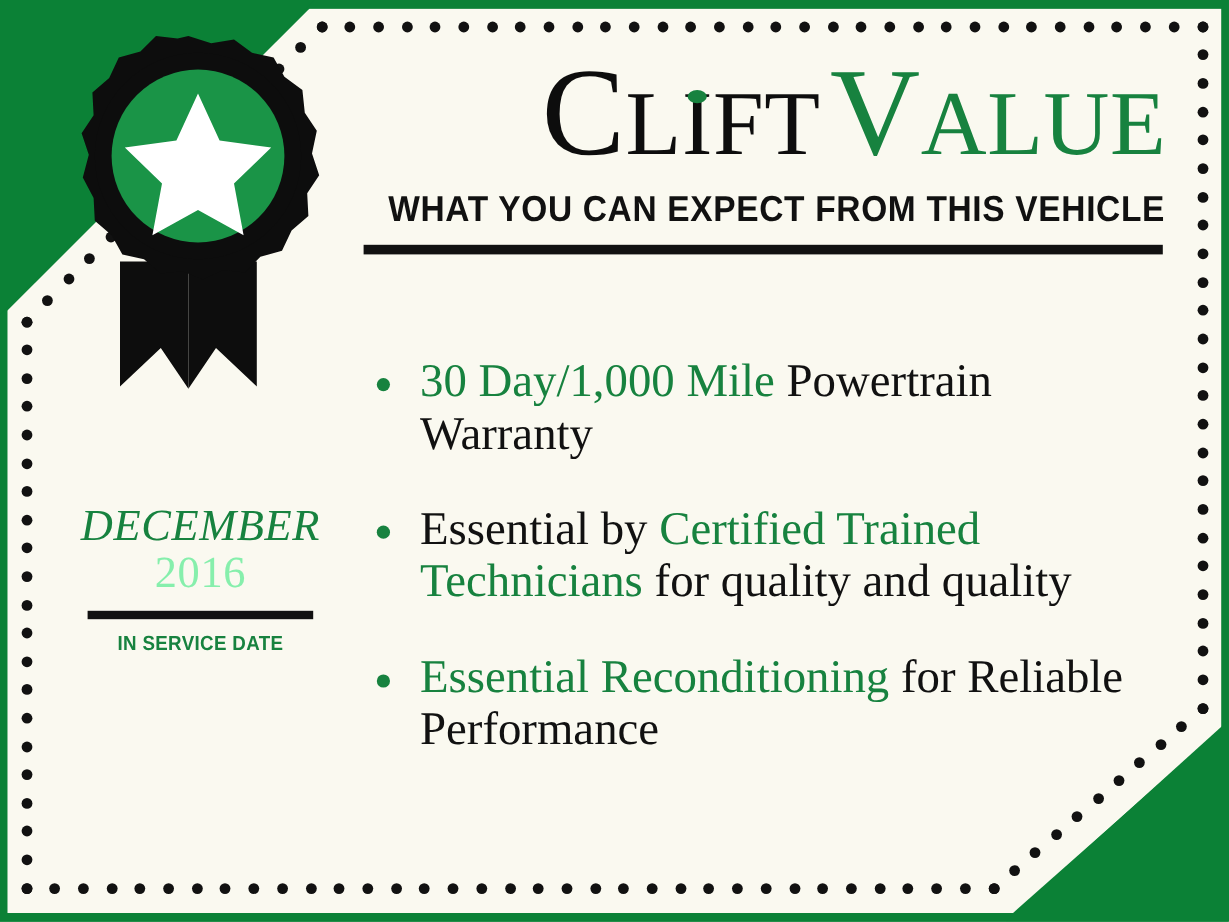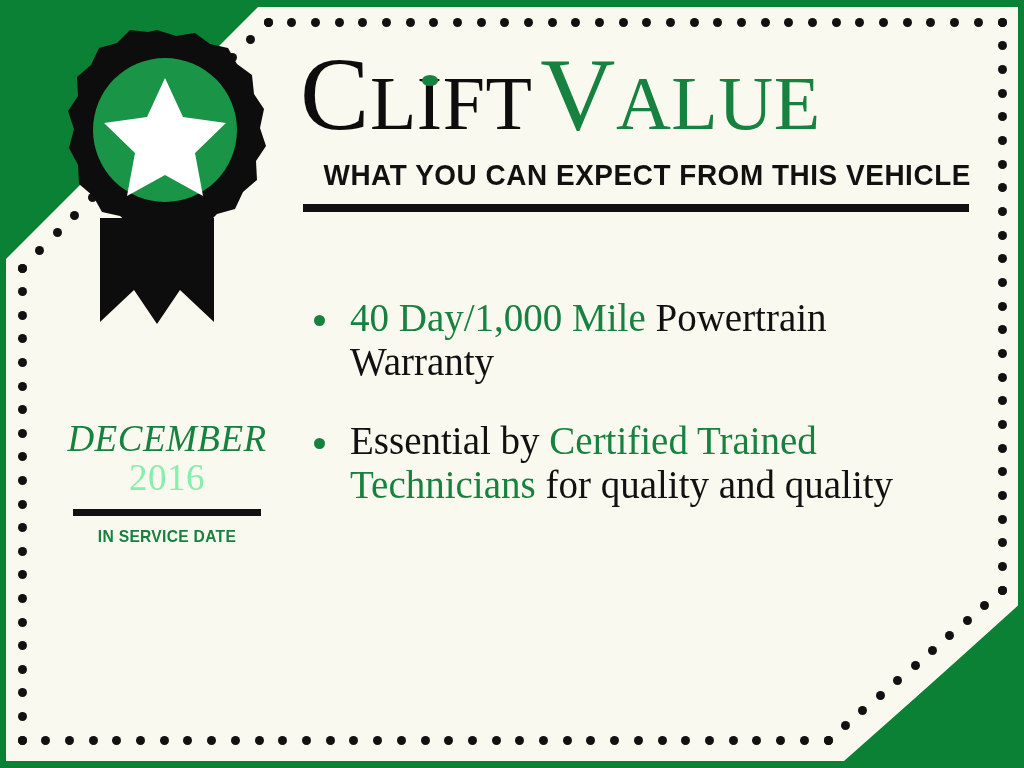--- a/index.html
+++ b/index.html
@@ -54,21 +54,21 @@
     height: 310px;
   }
   .badge svg { display:block; width:238px; height:310px; }
 
   
   .masthead {
     position: absolute;
     left: 300px;
     top: 46px;
     width: 672px;
-    text-align: left;
+    text-align: right;
   }
   .logo {
     margin: 0;
     line-height: 0.92;
     white-space: nowrap;
     font-weight: normal;
     letter-spacing: 0.5px;
   }
   .logo .big {
     font-size: 104px;
@@ -389,17 +389,18 @@
   </div>
 
   <div class="date-block">
     <div class="date-month">DECEMBER</div>
     <div class="date-year">2016</div>
     <div class="rule-date"></div>
     <div class="date-caption">IN SERVICE DATE</div>
   </div>
 
   <div class="benefits" id="benefits">
-      <div class="benefit"><span class="marker"></span><span class="hl">40 Day/1,000 Mile</span><span> Powertrain Warranty</span></div>
+      <div class="benefit"><span class="marker"></span><span class="hl">30 Day/1,000 Mile</span><span> Powertrain Warranty</span></div>
       <div class="benefit"><span class="marker"></span><span>Essential by </span><span class="hl">Certified Trained Technicians</span><span> for quality and quality</span></div>
+      <div class="benefit"><span class="marker"></span><span class="hl">Essential Reconditioning</span><span> for Reliable Performance</span></div>
     </div>
 
 </div>
 
 </body></html>

